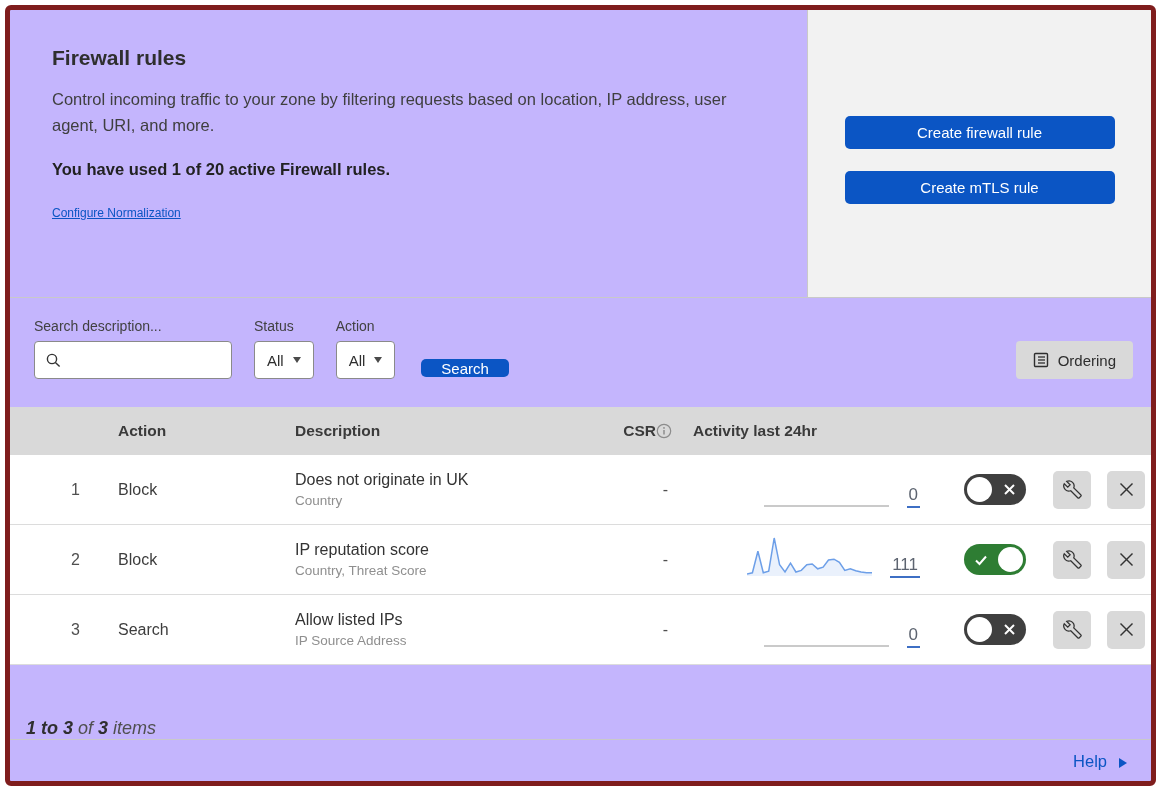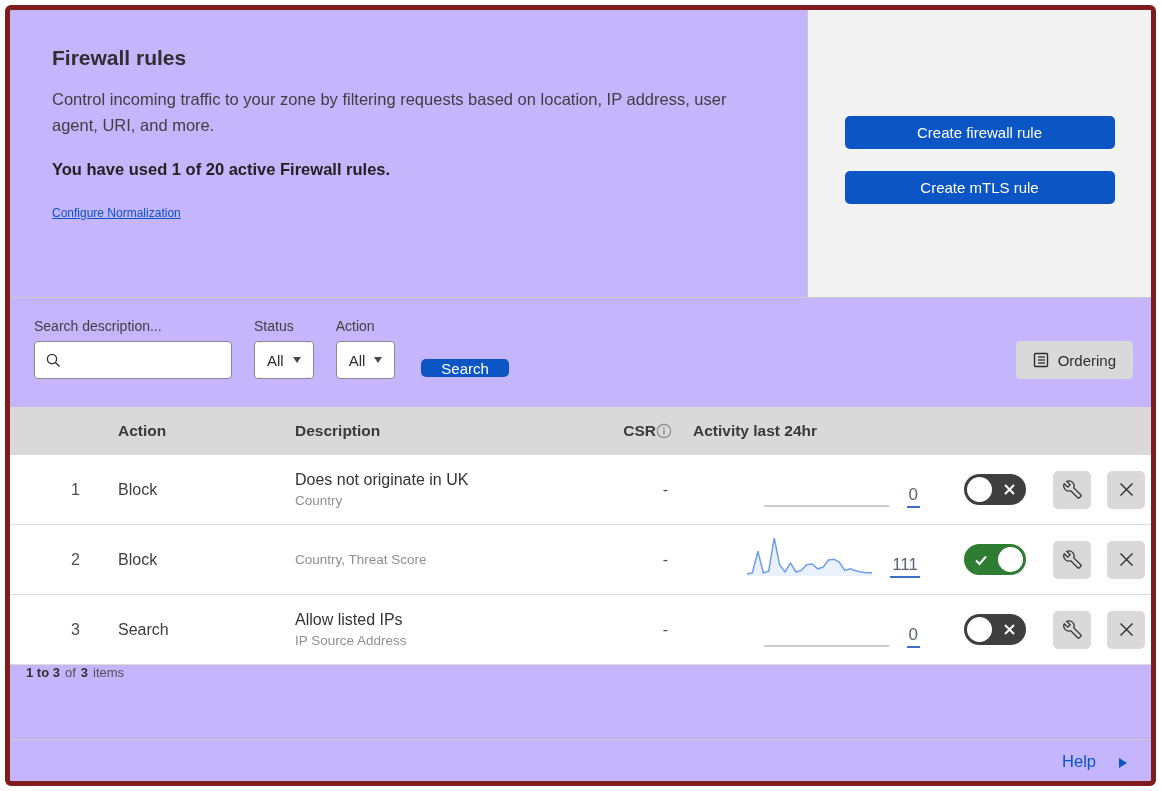--- a/index.html
+++ b/index.html
@@ -89,25 +89,25 @@
   .toggle.on .knob { right: 3px; }
   .toggle .t-glyph { position: absolute; top: 8.5px; }
   .toggle .t-check { left: 10px; }
   .toggle .t-x { right: 10px; }
   .icon-btn {
     width: 38px; height: 38px; background: var(--btn-gray); border: none; border-radius: 5px;
     display: flex; align-items: center; justify-content: center; cursor: pointer;
   }
 
   
-  .items-row { height: 74px; display: flex; align-items: flex-start; padding-left: 16px; font-size: 13px; color: #4f4f4f; }
+  .items-row { height: 74px; display: flex; align-items: flex-end; padding-left: 16px; font-size: 18px; color: #4f4f4f; font-style: italic; }
   .items-row b { color: #2f2f2f; }
   .items-row span, .items-row b { margin-right: 5px; }
   .help-row { height: 44px; border-top: 1px solid #c9c9c9; display: flex; align-items: center; justify-content: flex-end; padding-right: 24px; }
-  .help-link { color: var(--blue); font-size: 16.5px; display: flex; align-items: center; gap: 23px; text-decoration: none; cursor: pointer; margin-left: 24px; }
+  .help-link { color: var(--blue); font-size: 16.5px; display: flex; align-items: center; gap: 12px; text-decoration: none; cursor: pointer; margin-left: 24px; }
   .help-tri { width: 0; height: 0; border-left: 8px solid var(--blue); border-top: 5.5px solid transparent; border-bottom: 5.5px solid transparent; margin-top: 2px; }
 </style>
 </head>
 <body>
 
 <div class="card">
 
   <div class="top">
     <div class="top-left">
       <h1 class="page-title">Firewall rules</h1>
@@ -216,20 +216,21 @@
             <line x1="14.5" y1="2.5" x2="2.5" y2="14.5" stroke="#333" stroke-width="1.4"></line>
           </svg>
       </button>
     </div>
   </div>
 
   <div class="grid t-row">
     <div class="c-num">2</div>
     <div class="c-action">Block</div>
     <div class="c-desc">
+      <div class="d-main">IP reputation score</div>
       <div class="d-sub">Country, Threat Score</div>
     </div>
     <div class="c-csr">-</div>
     <div class="c-activity">
       <svg class="spark" width="125" height="44" viewBox="0 0 125 44">
         <polygon points="0.0,40.0 5.4,38.8 10.9,17.2 16.3,38.8 21.7,37.2 27.2,4.0 32.6,30.8 38.0,38.0 43.5,29.2 48.9,38.0 54.3,36.4 59.8,30.8 65.2,30.0 70.7,34.8 76.1,33.2 81.5,26.0 87.0,25.2 92.4,28.4 97.8,36.4 103.3,34.8 108.7,36.8 114.1,38.0 119.6,38.8 125.0,38.8 125,42 0,42" fill="rgba(109,159,232,0.14)"></polygon>
         <polyline points="0.0,40.0 5.4,38.8 10.9,17.2 16.3,38.8 21.7,37.2 27.2,4.0 32.6,30.8 38.0,38.0 43.5,29.2 48.9,38.0 54.3,36.4 59.8,30.8 65.2,30.0 70.7,34.8 76.1,33.2 81.5,26.0 87.0,25.2 92.4,28.4 97.8,36.4 103.3,34.8 108.7,36.8 114.1,38.0 119.6,38.8 125.0,38.8" fill="none" stroke-width="1.5" stroke="#6d9fe8"></polyline>
       </svg>
       <a class="count-link" href="#">111</a>
     </div>

